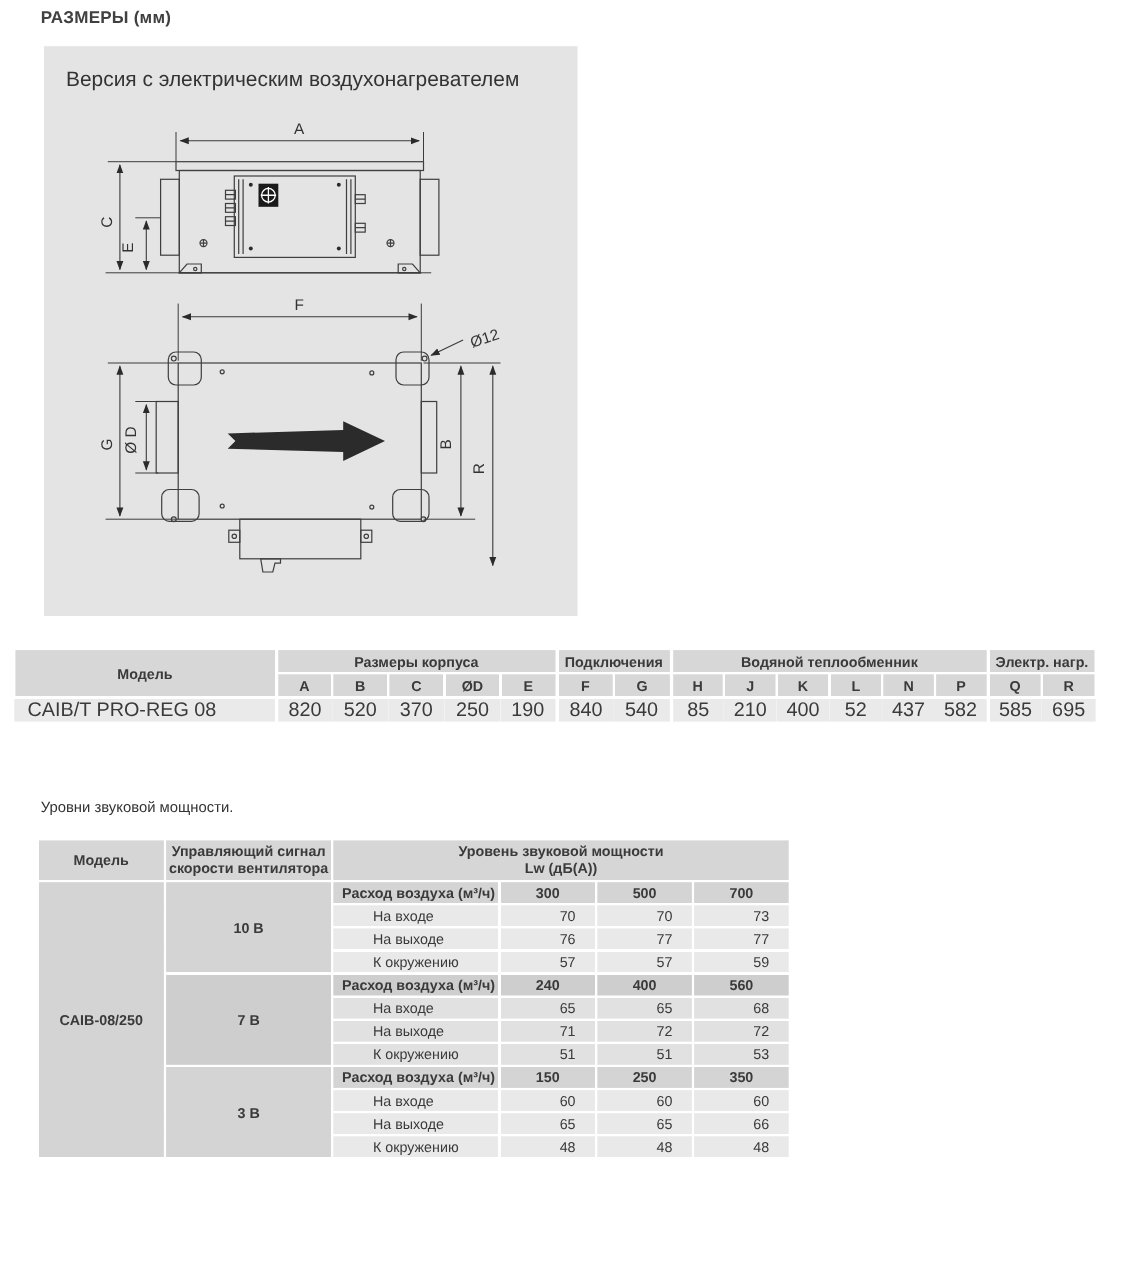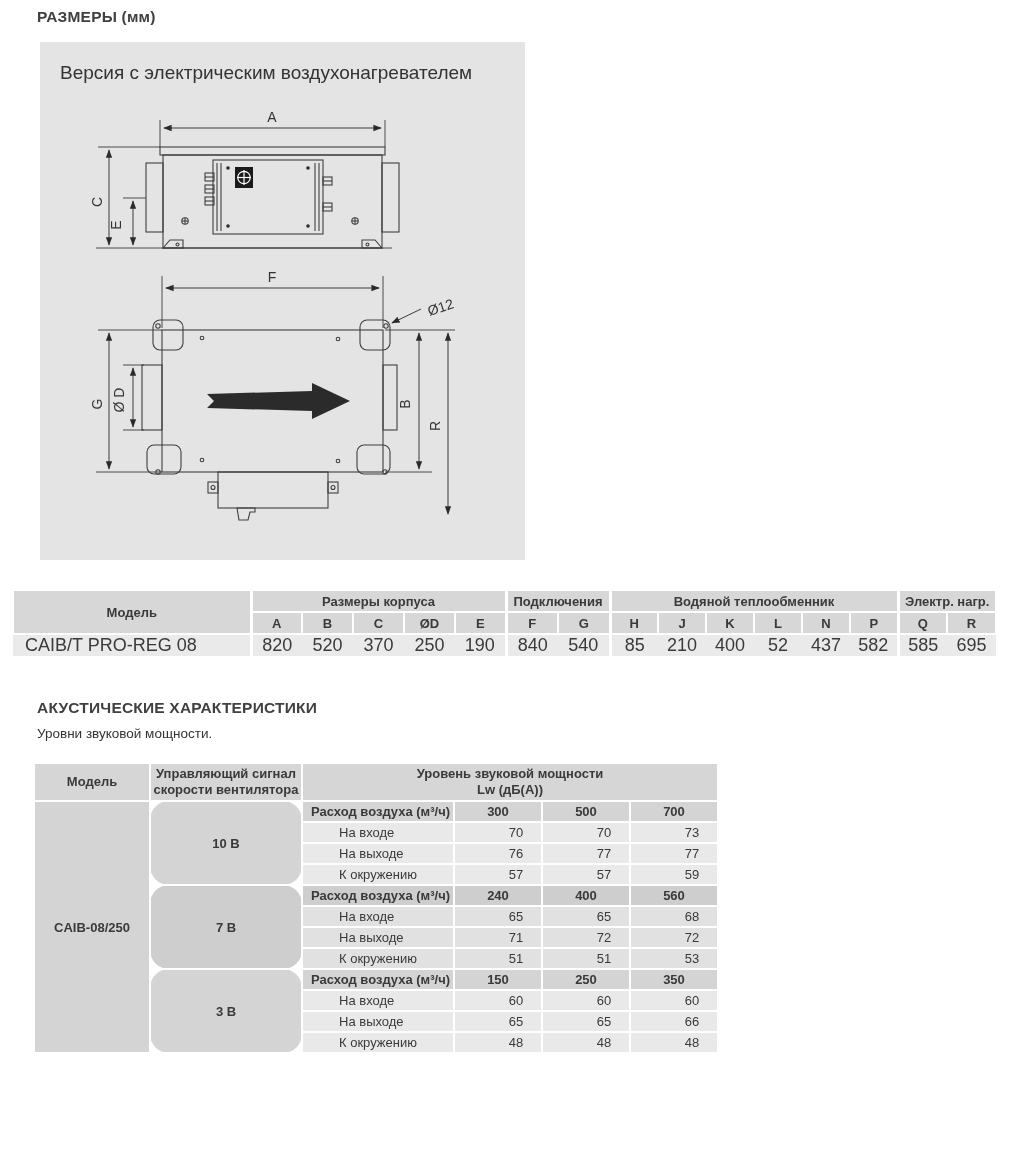--- a/index.html
+++ b/index.html
@@ -36,21 +36,21 @@
 
   
   .t2wrap { position:absolute; left:33px; top:762px; }
   table.t2 { border-collapse:collapse; table-layout:fixed; }
   table.t2 th, table.t2 td {
     border:2px solid #fff; padding:0; text-align:center;
     font-size:13px; color:#3a3a3a; overflow:hidden;
   }
   table.t2 tr.hd th { background:#d6d6d6; height:36px; font-weight:bold; line-height:1.25; }
   table.t2 td.model { background:#e6e6e6; font-weight:bold; }
-  table.t2 td.sig   { background:#e6e6e6; font-weight:bold;border-radius:19px; }
+  table.t2 td.sig   { background:#e6e6e6; font-weight:bold; }
   table.t2 td.sig8  { background:#d2d2d2; }
   table.t2 tr.flow td { background:#d4d4d4; font-weight:bold; height:19px; }
   table.t2 tr.val  td { background:#e9e9e9; height:19px;padding-left:36px; }
   table.t2 tr.f8 td { background:#cecece; }
   table.t2 tr.v8 td { background:#e1e1e1; }
   table.t2 .lab { text-align:left; padding-left:8px; }
 
   
   .dg { stroke:#3f3f3f; stroke-width:1.1; fill:none; }
   .dim { stroke:#3a3a3a; stroke-width:1; fill:none; }
@@ -254,21 +254,20 @@
         <td>52</td>
         <td>437</td>
         <td>582</td>
         <td class="gs">585</td>
         <td>695</td>
       </tr>
     </tbody>
       </table>
   </div>
 
-  <h2 class="sec" style="left:37px; top:699px;">АКУСТИЧЕСКИЕ ХАРАКТЕРИСТИКИ</h2>
   <p class="subtitle">Уровни звуковой мощности.</p>
 
   <div class="t2wrap">
     <table class="t2">
       <colgroup>
         <col style="width:116px">
           <col style="width:152px">
           <col style="width:152px">
         <col style="width:88px">
           <col style="width:88px">

